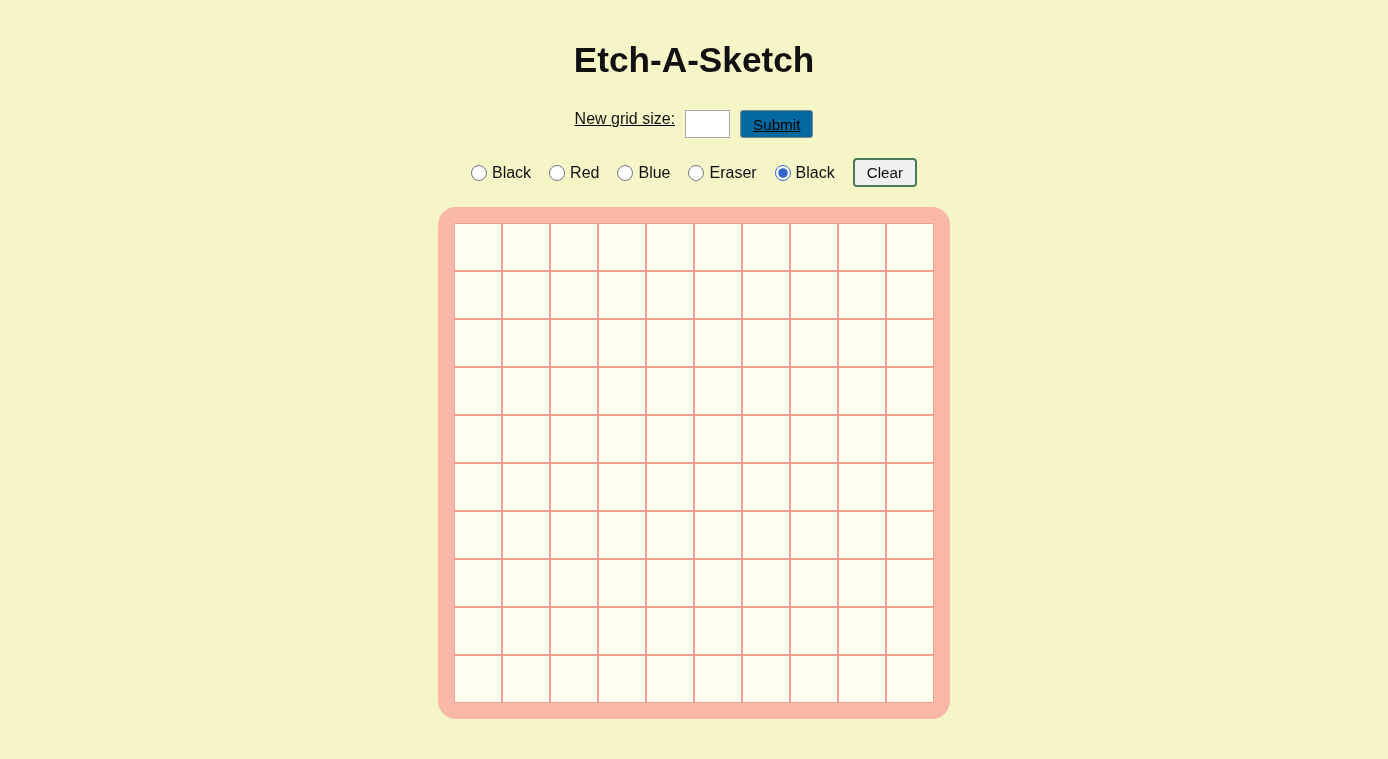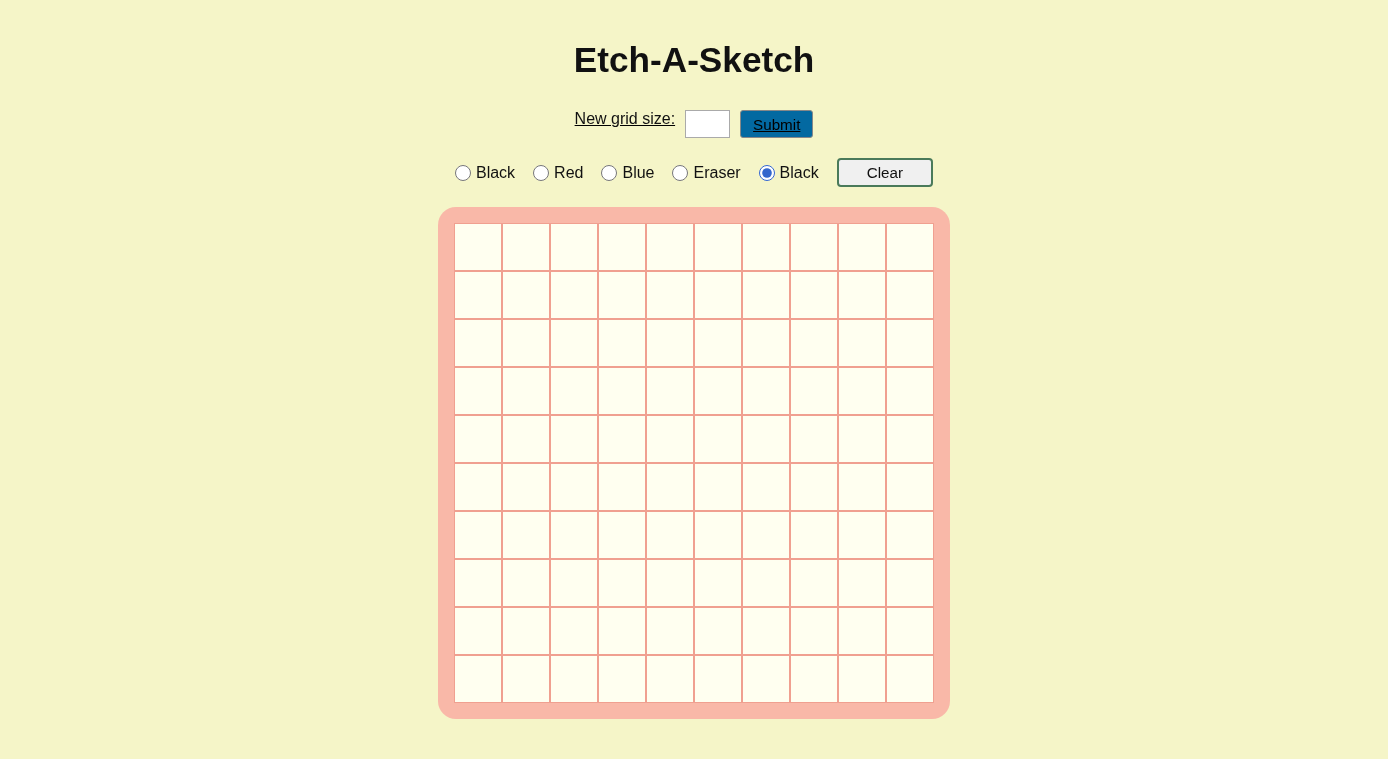--- a/index.html
+++ b/index.html
@@ -75,21 +75,21 @@
     }
 
     .color-option input[type="radio"] {
       cursor: pointer;
       width: 16px;
       height: 16px;
       accent-color: #3366cc;
     }
 
     #clear-button {
-      padding: 4px 28px;
+      padding: 4px 12px;
       font-size: 0.95rem;
       background: #f0f0f0;
       border: 2px solid #4a7a5a;
       border-radius: 4px;
       cursor: pointer;
       color: #111;
       font-weight: normal;
     }
 
     #sketch-grid-container {

